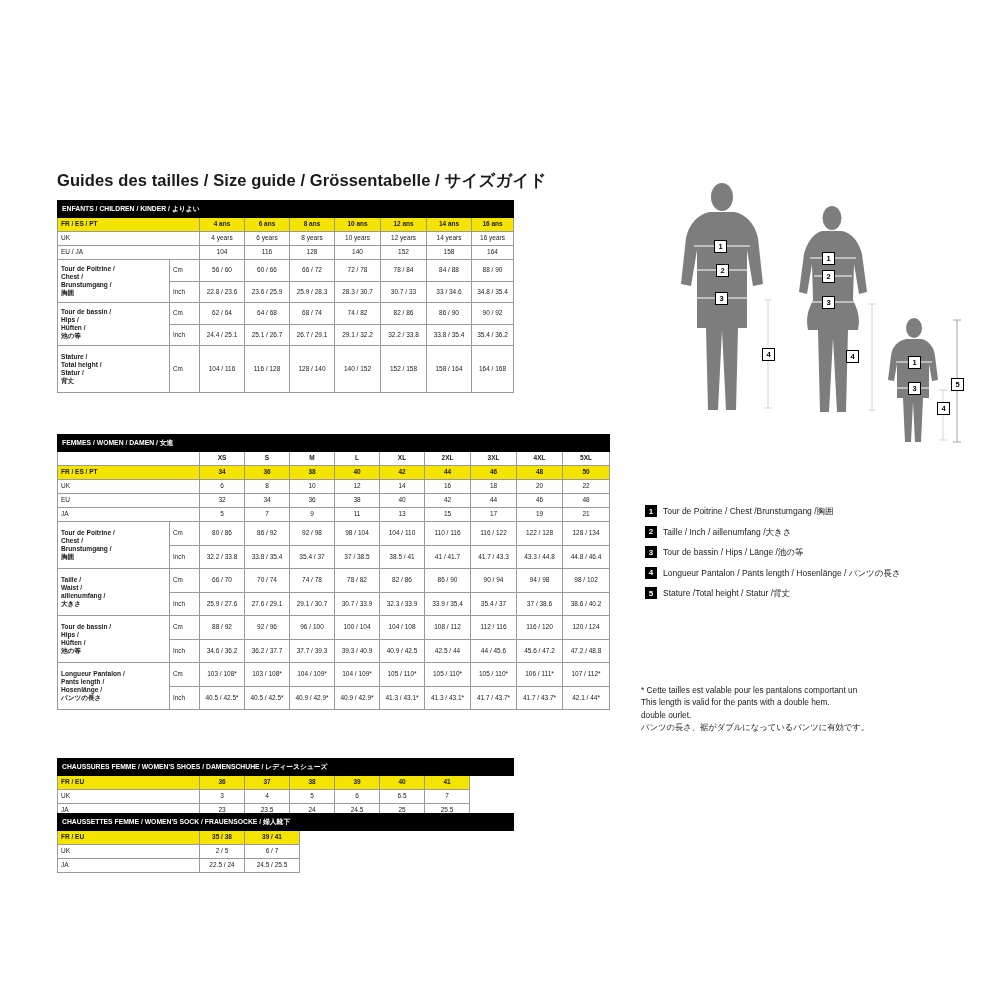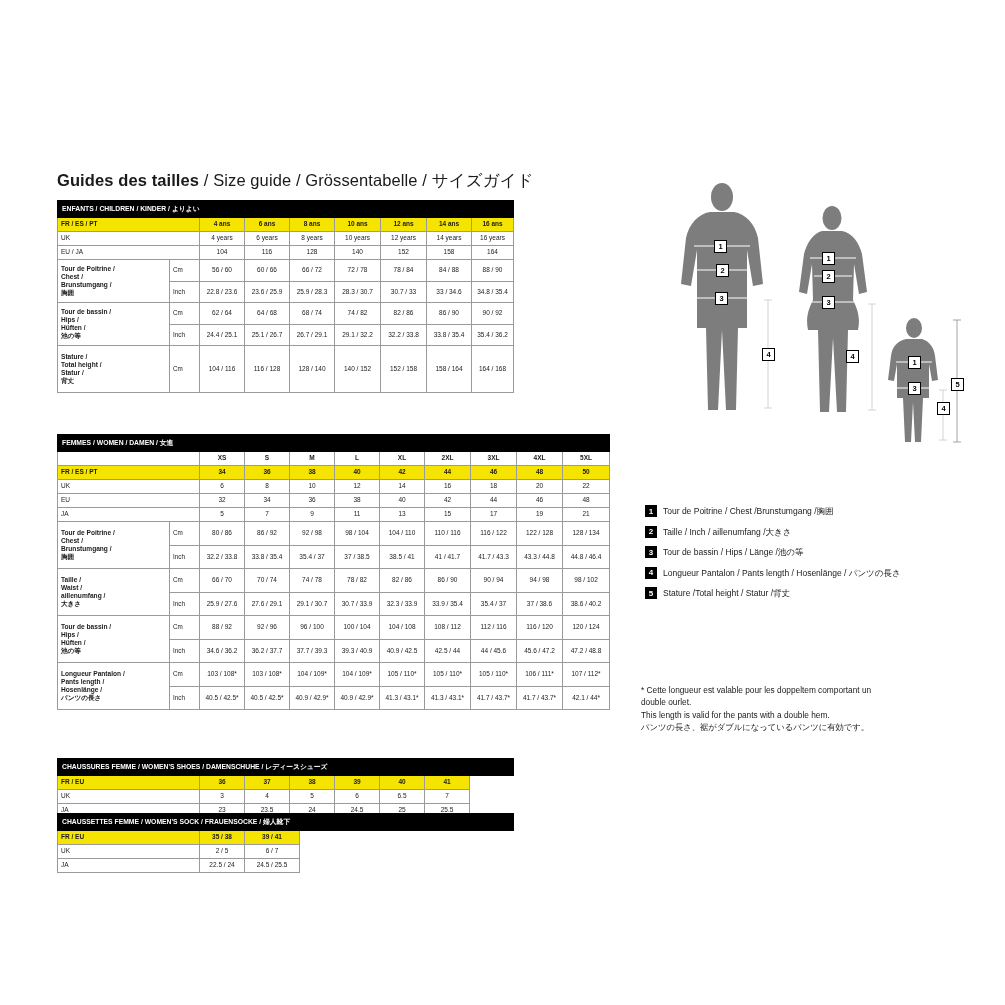--- a/index.html
+++ b/index.html
@@ -12,21 +12,21 @@
     overflow:hidden;
   }
   .page{position:absolute;left:0;top:0;width:1005px;height:1005px;}
 
   
   .title{
     position:absolute;left:57px;top:170px;
     font-size:16.5px;letter-spacing:.1px;white-space:nowrap;
   }
   .title b{font-weight:bold;}
-  .title .light{font-weight:normal;margin-top:44px;}
+  .title .light{font-weight:bold;margin-top:44px;}
 
   
   table{border-collapse:collapse;table-layout:fixed;}
   .tbl{position:absolute;font-size:6.5px;}
   .tbl td{
     border:0.5px solid #9a9a9a;
     padding:1px 3px;
     vertical-align:middle;
     line-height:1.25;
     background:#fff;
@@ -562,19 +562,19 @@
       <div class="box">4</div>
       <div class="txt"><b>Longueur Pantalon</b><span> / Pants length / Hosenlänge / パンツの長さ</span></div>
     </div>
     <div class="row">
       <div class="box">5</div>
       <div class="txt"><b>Stature</b><span> /Total height / Statur /背丈</span></div>
     </div>
   </div>
 
   <div class="footnote">
-    <div>* Cette longueur est valable pour les doppeltem comportant un</div>
+    <div>* Cette tailles est valable pour les pantalons comportant un</div>
+    <div>This length is valid for the pants with a double hem.</div>
     <div>double ourlet.</div>
-    <div>This length is valid for the pants with a double hem.</div>
     <div>パンツの長さ、裾がダブルになっているパンツに有効です。</div>
   </div>
 
 </div>
 
 </body></html>

